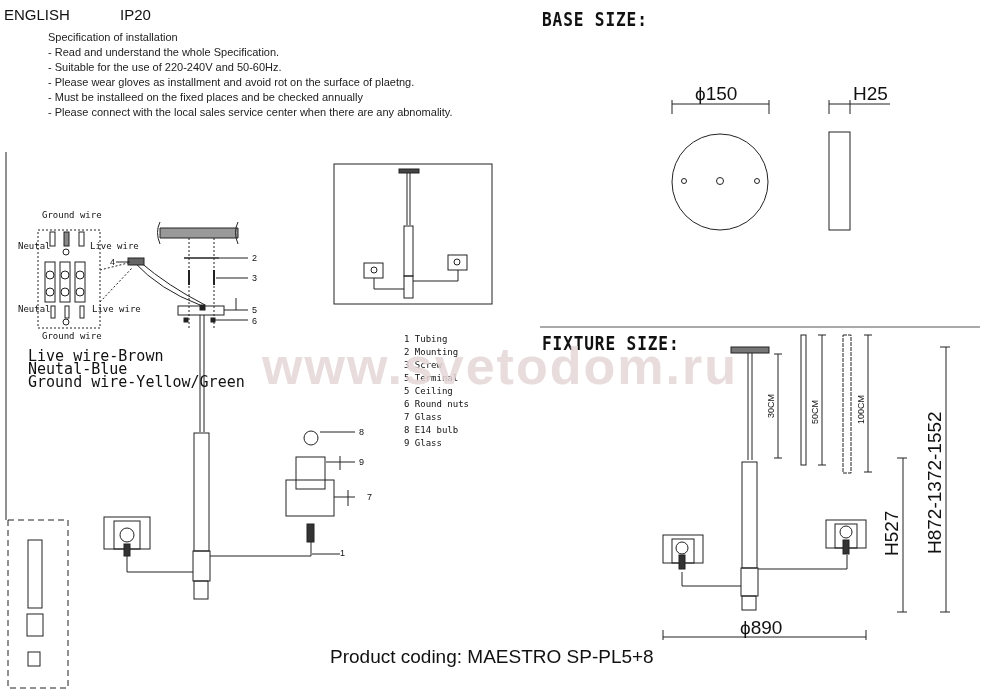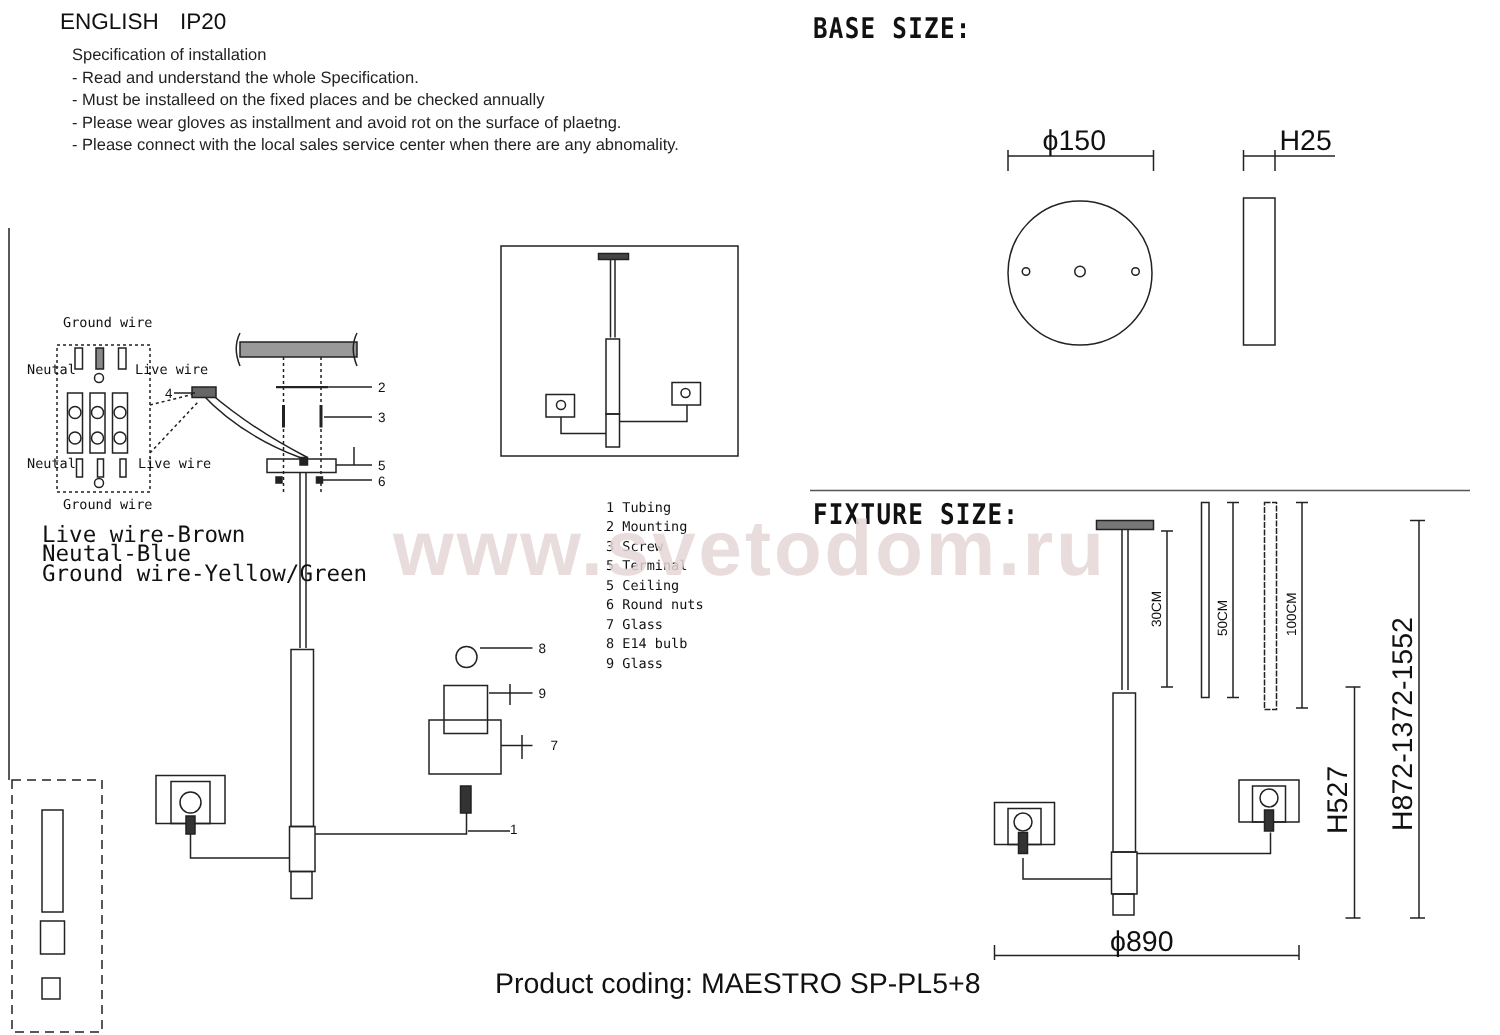--- a/index.html
+++ b/index.html
@@ -14,28 +14,29 @@
     .product { left: 330px; top: 646px; font-size: 19px; }
     .watermark { left: 262px; top: 336px; font-size: 52px; font-weight: bold; color: #e4d6d6; letter-spacing: 2px; opacity: 0.85; pointer-events: none; }
     svg { position: absolute; left: 0; top: 0; }
     .lbl { font-family: "DejaVu Sans Mono", monospace; font-size: 9px; fill: #111; }
     .dim { font-family: "Liberation Sans", sans-serif; font-size: 19px; fill: #111; }
     .dims { font-family: "Liberation Sans", sans-serif; font-size: 9px; fill: #111; }
   </style>
 </head>
 <body>
 
-<div class="abs hdr" style="left:4px; top:6px;margin-left:36px;">ENGLISH</div>
+<div class="abs hdr" style="left:4px; top:6px;">ENGLISH</div>
 <div class="abs hdr" style="left:120px; top:6px;">IP20</div>
 
 <div class="abs spec">
   <div>Specification of installation</div>
   <div>- Read and understand the whole Specification.</div>
+  <div>- Suitable for the use of 220-240V and 50-60Hz.</div>
+  <div>- Please wear gloves as installment and avoid rot on the surface of plaetng.</div>
   <div>- Must be installeed on the fixed places and be checked annually</div>
-  <div>- Please wear gloves as installment and avoid rot on the surface of plaetng.</div>
   <div>- Please connect with the local sales service center when there are any abnomality.</div>
 </div>
 
 <svg width="1000" height="690" viewBox="0 0 1000 690">
   <g stroke="#222" fill="none" stroke-width="1">
 
     <line x1="6" y1="152" x2="6" y2="520"></line>
 
     <rect x="38" y="230" width="62" height="98" stroke-dasharray="2,2"></rect>
     <line x1="100" y1="270" x2="132" y2="262" stroke-dasharray="2,2"></line>

